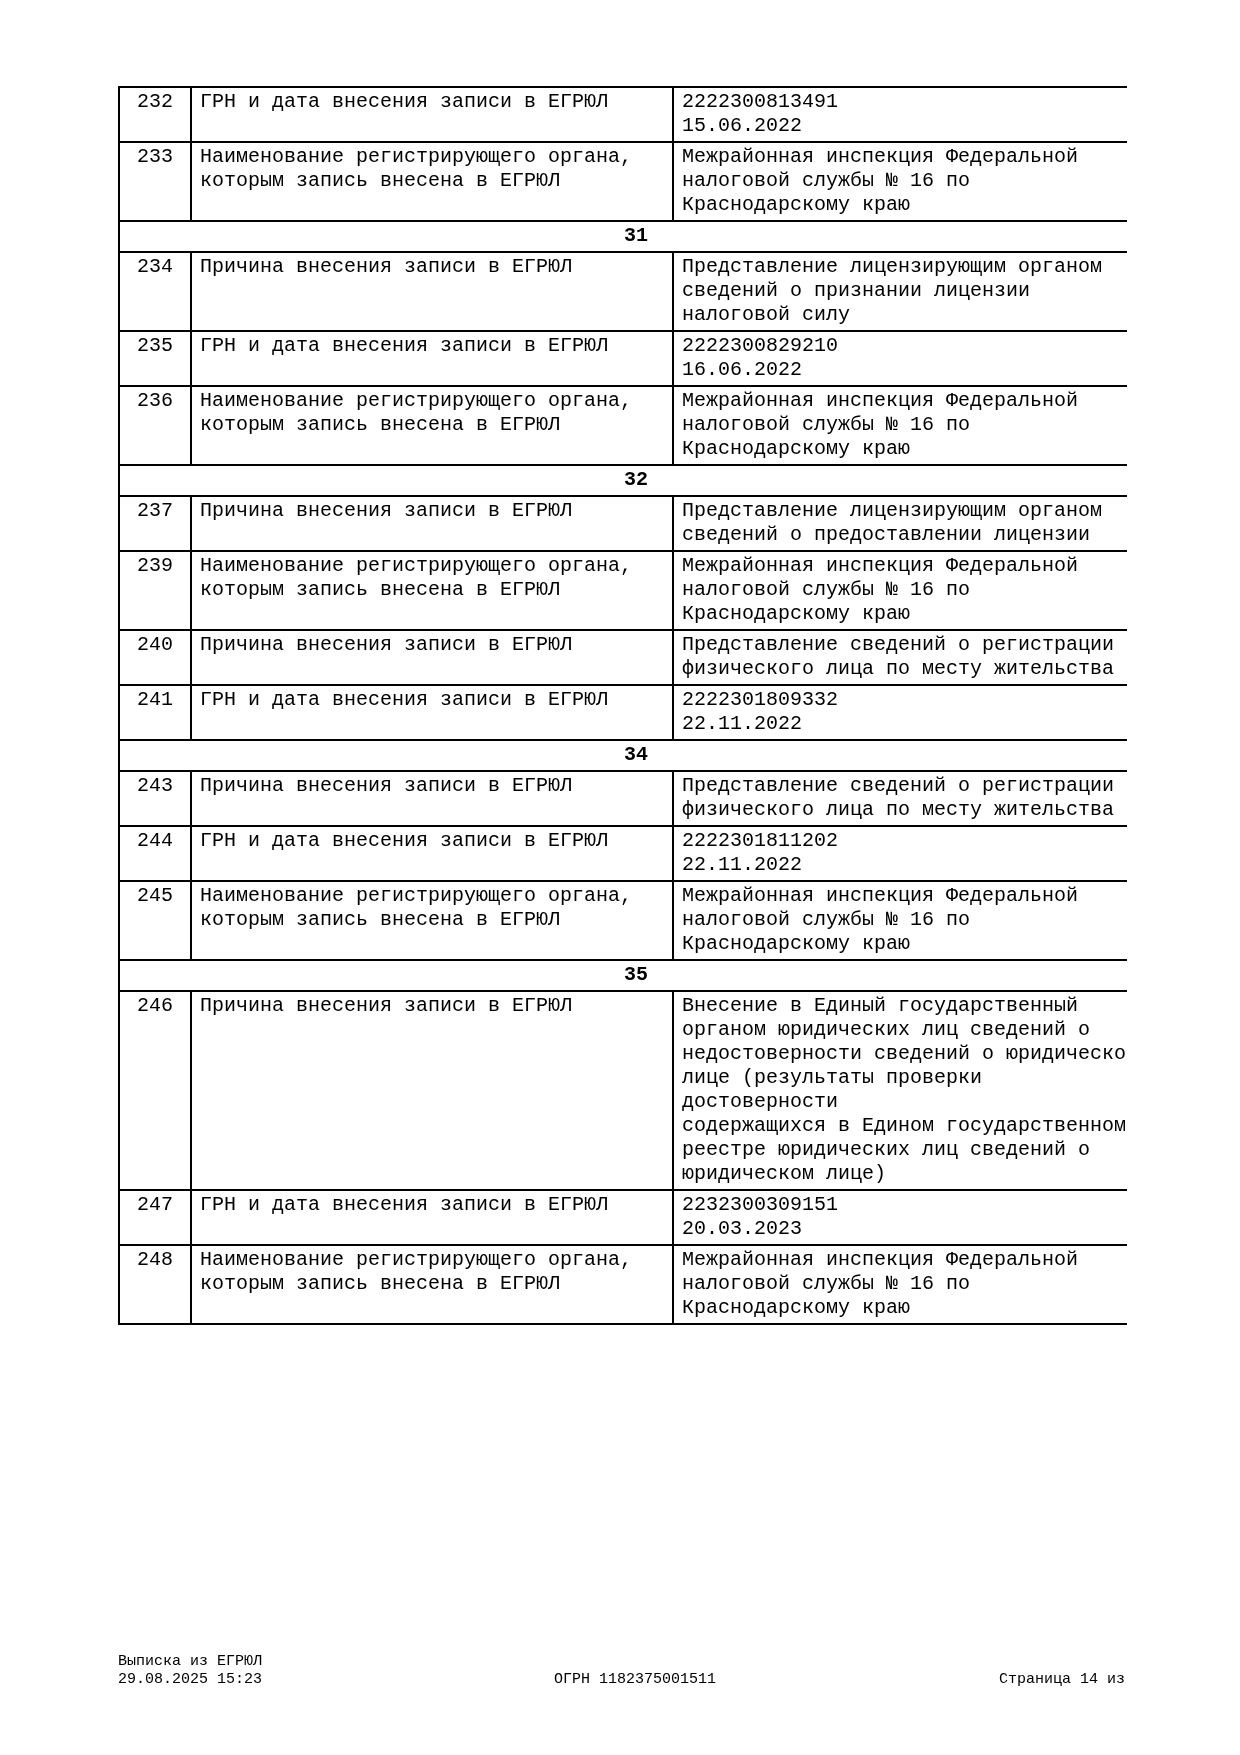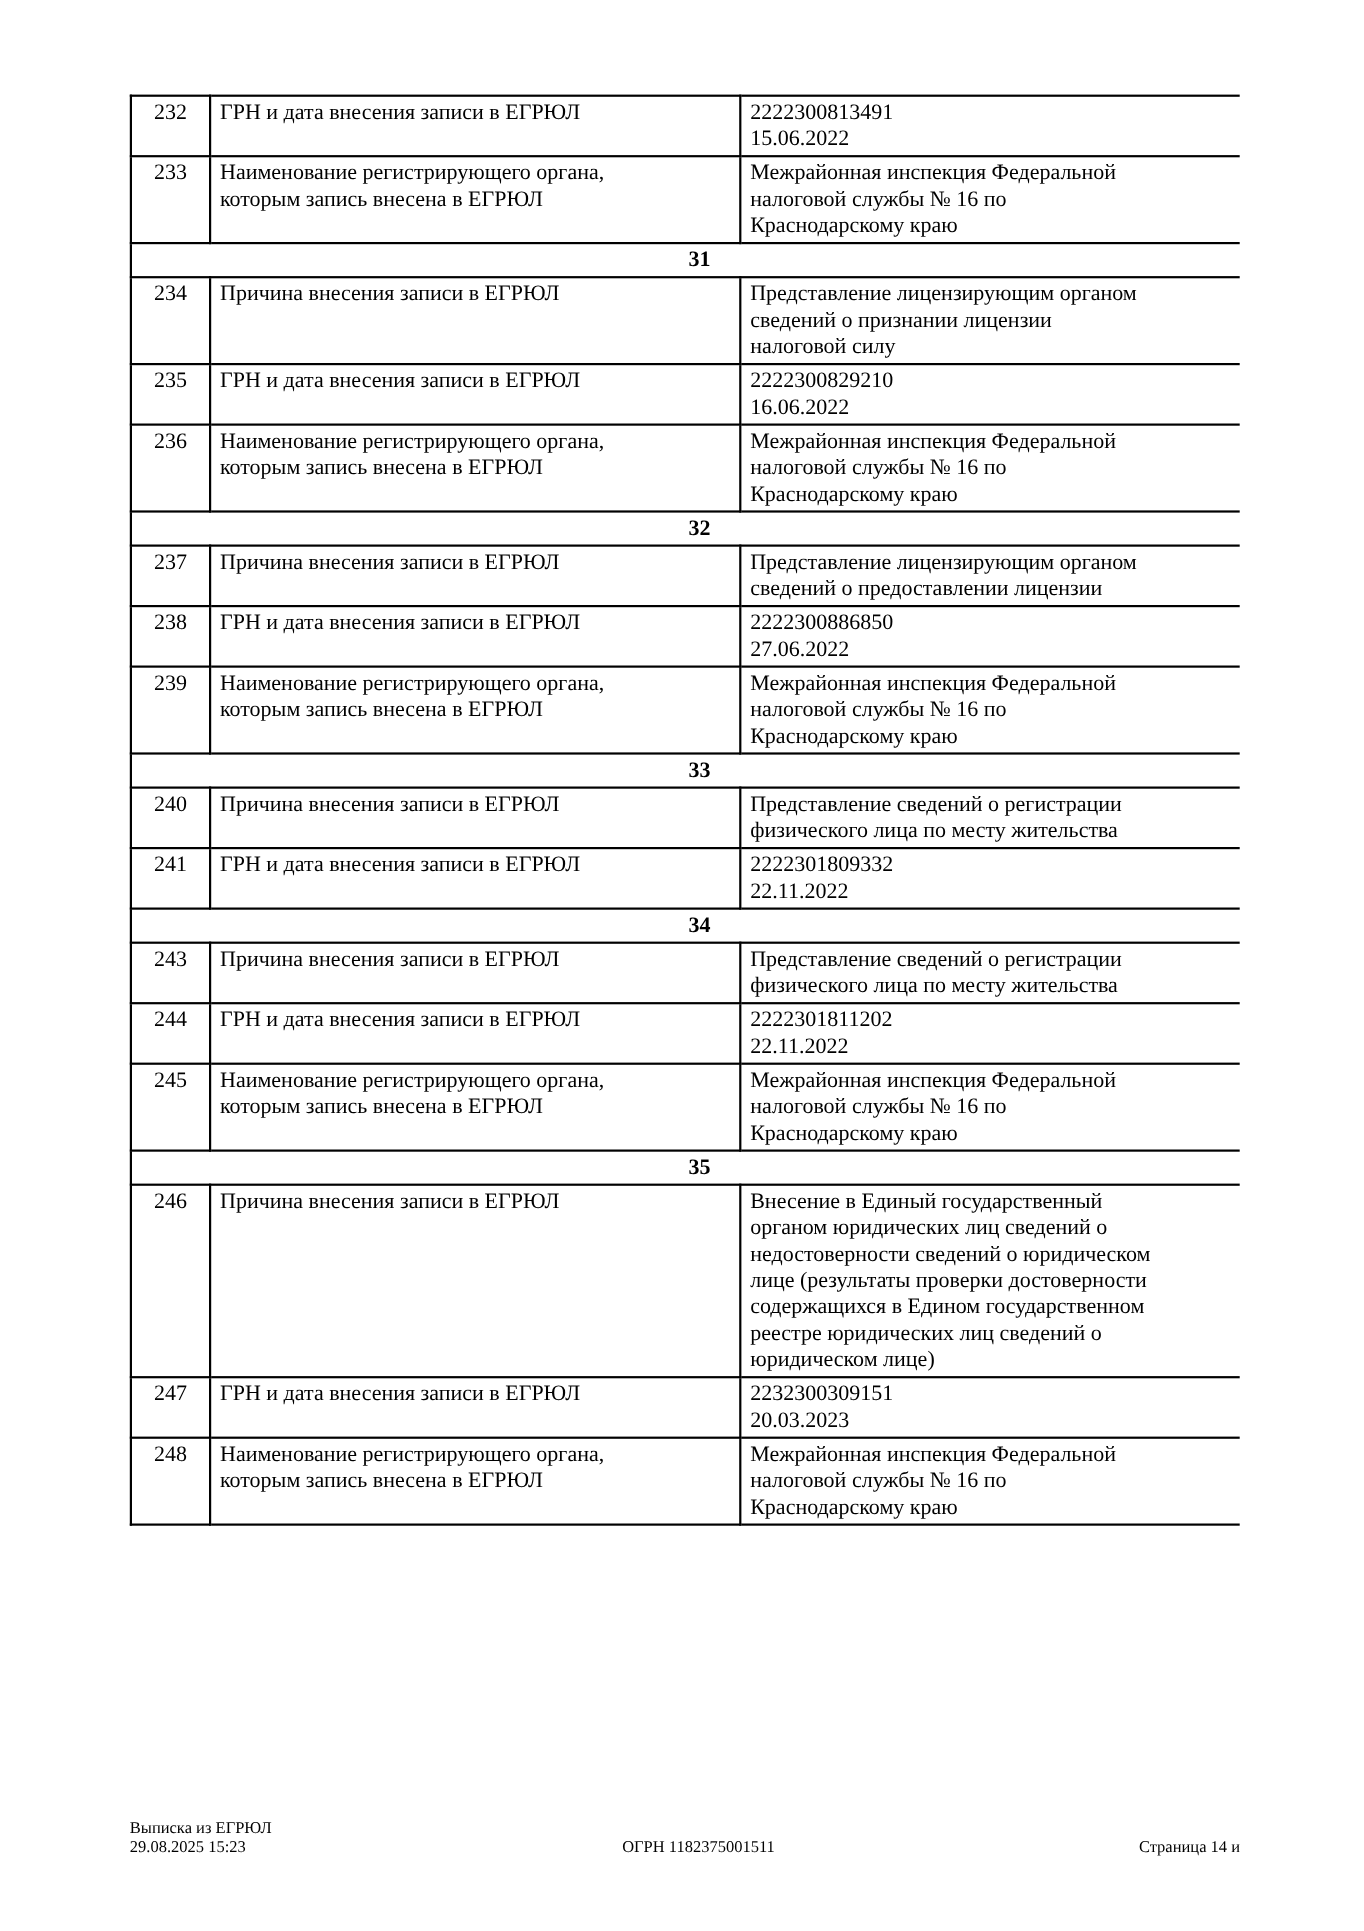--- a/index.html
+++ b/index.html
@@ -8,20 +8,21 @@
     background: #ffffff;
     color: #000000;
     font-family: "Liberation Serif", "DejaVu Serif", serif;
   }
   .page {
     position: relative;
     width: 1127px;
     height: 1755px;
     background: #ffffff;
     overflow: hidden;
+    font-family: Liberation Mono, monospace;
   }
   table.egrul-table {
     position: absolute;
     left: 118px;
     top: 86px;
     width: 1034px;
     border-collapse: collapse;
     table-layout: fixed;
   }
   col.c-num   { width: 72px; }
@@ -153,46 +154,31 @@
           <td class="label-cell">
             <div class="line">Причина внесения записи в ЕГРЮЛ</div>
           </td>
           <td class="value-cell">
             <div class="line">Представление лицензирующим органом</div>
             <div class="line">сведений о предоставлении лицензии</div>
           </td>
         </tr>
         <tr>
           <td class="num-cell">
-            <div class="line">238</div>
-          </td>
-          <td class="label-cell">
-            <div class="line">ГРН и дата внесения записи в ЕГРЮЛ</div>
-          </td>
-          <td class="value-cell">
-            <div class="line">2222300886850</div>
-            <div class="line">27.06.2022</div>
-          </td>
-        </tr>
-        <tr>
-          <td class="num-cell">
             <div class="line">239</div>
           </td>
           <td class="label-cell">
             <div class="line">Наименование регистрирующего органа,</div>
             <div class="line">которым запись внесена в ЕГРЮЛ</div>
           </td>
           <td class="value-cell">
             <div class="line">Межрайонная инспекция Федеральной</div>
             <div class="line">налоговой службы № 16 по</div>
             <div class="line">Краснодарскому краю</div>
           </td>
-        </tr>
-        <tr>
-          <td colspan="3" class="section-cell">33</td>
         </tr>
         <tr>
           <td class="num-cell">
             <div class="line">240</div>
           </td>
           <td class="label-cell">
             <div class="line">Причина внесения записи в ЕГРЮЛ</div>
           </td>
           <td class="value-cell">
             <div class="line">Представление сведений о регистрации</div>

